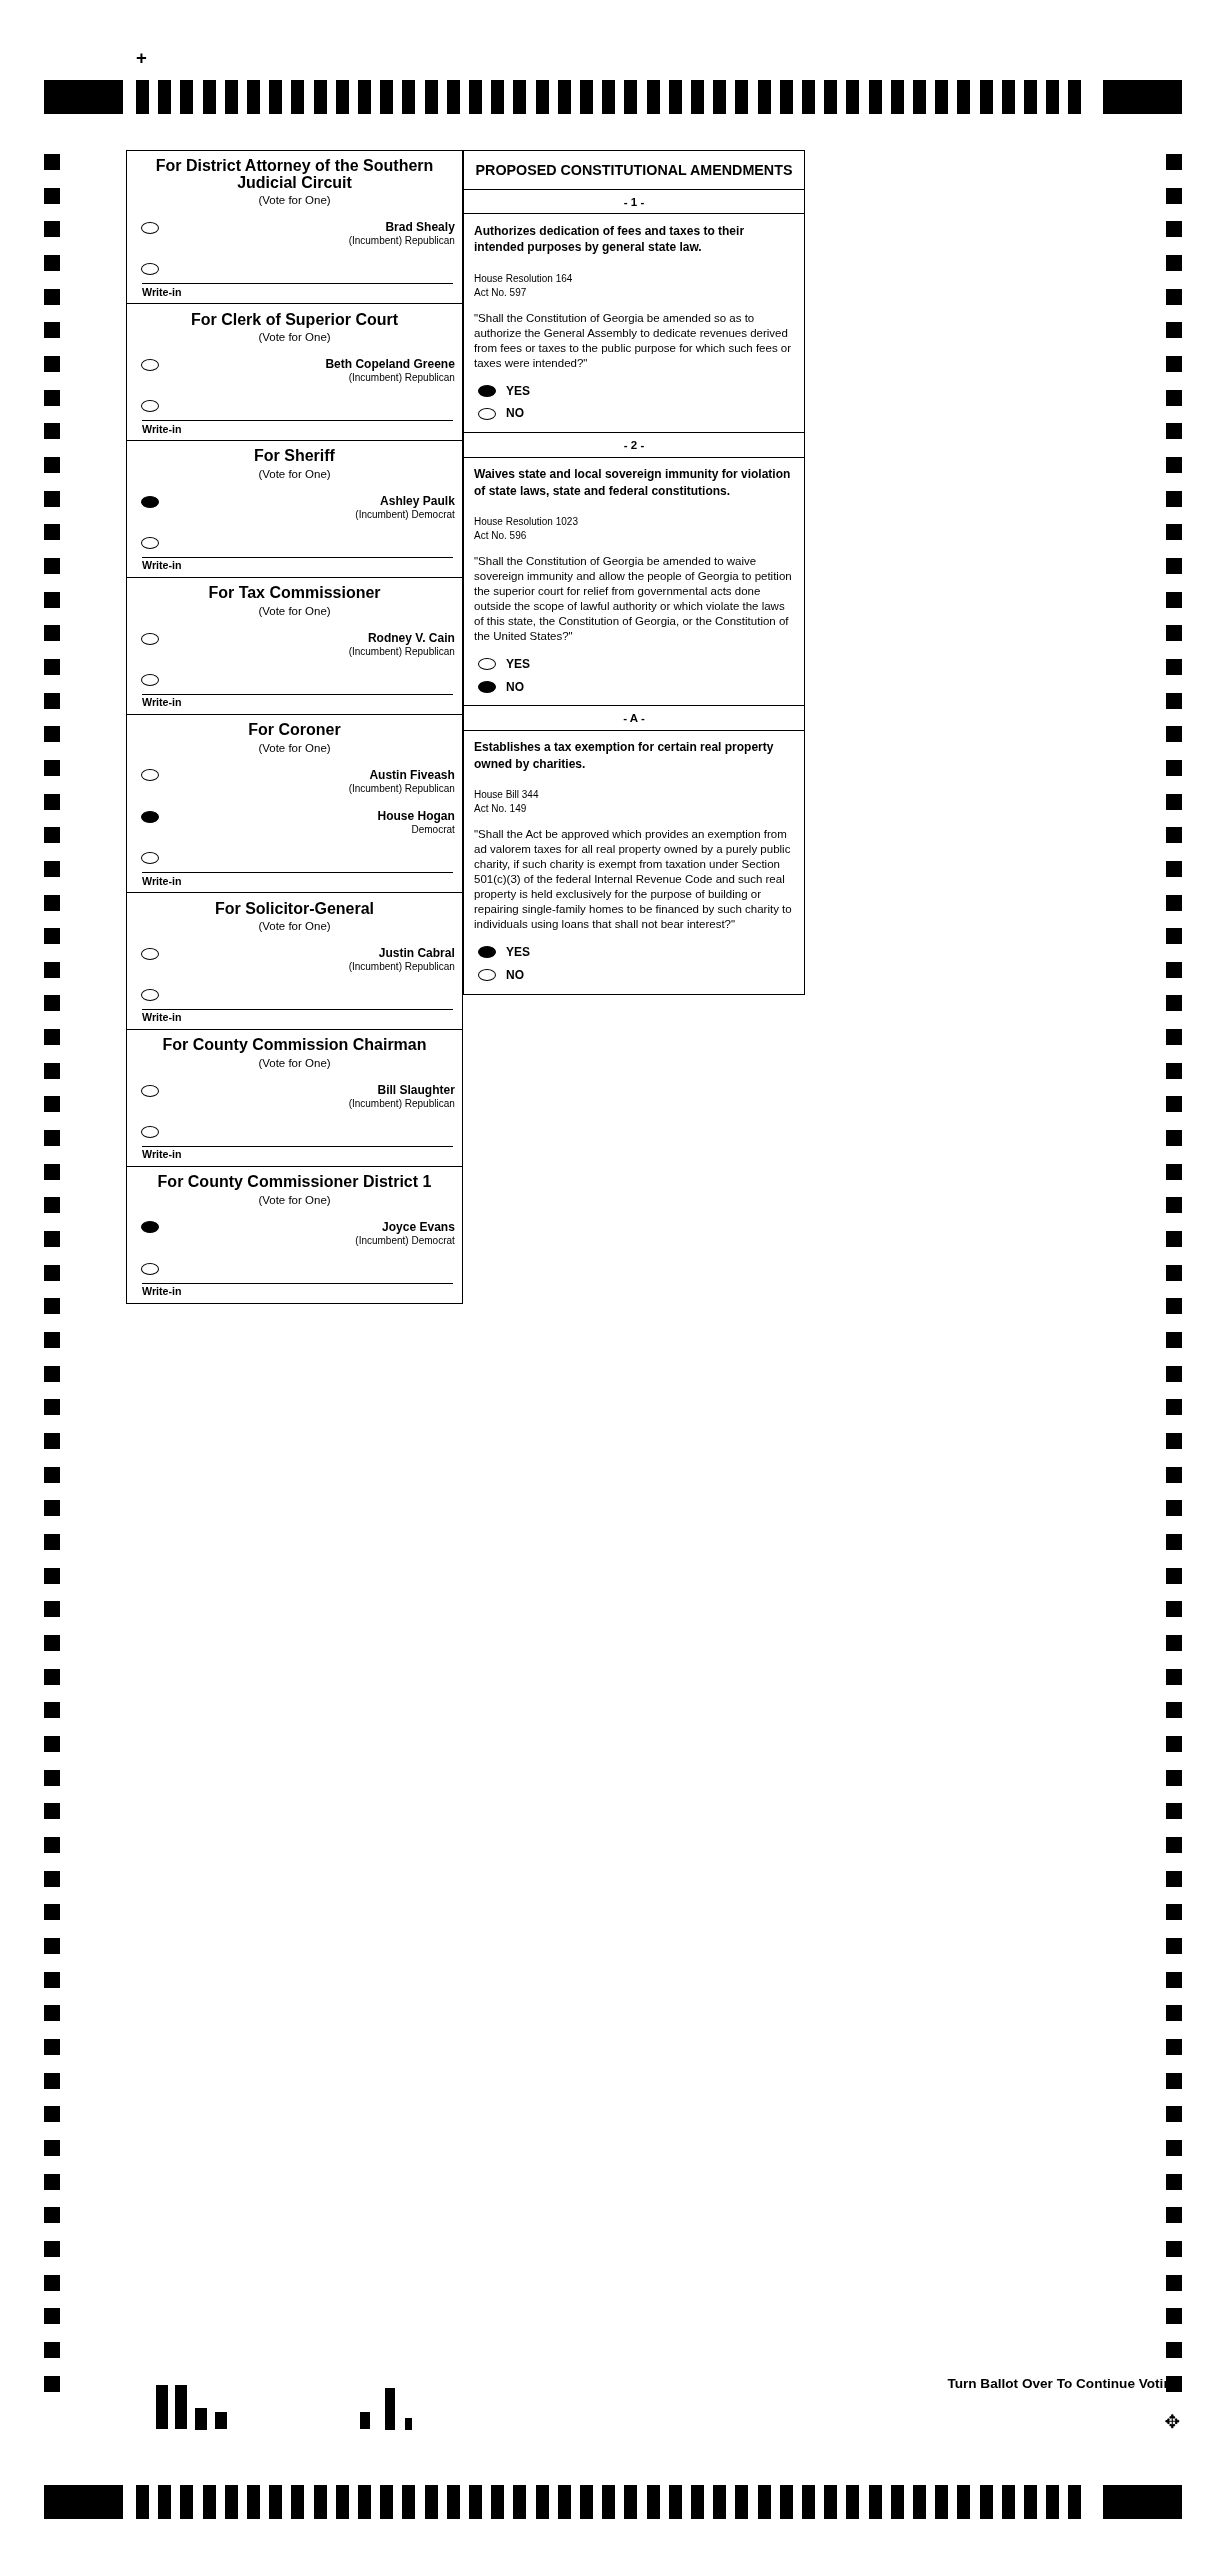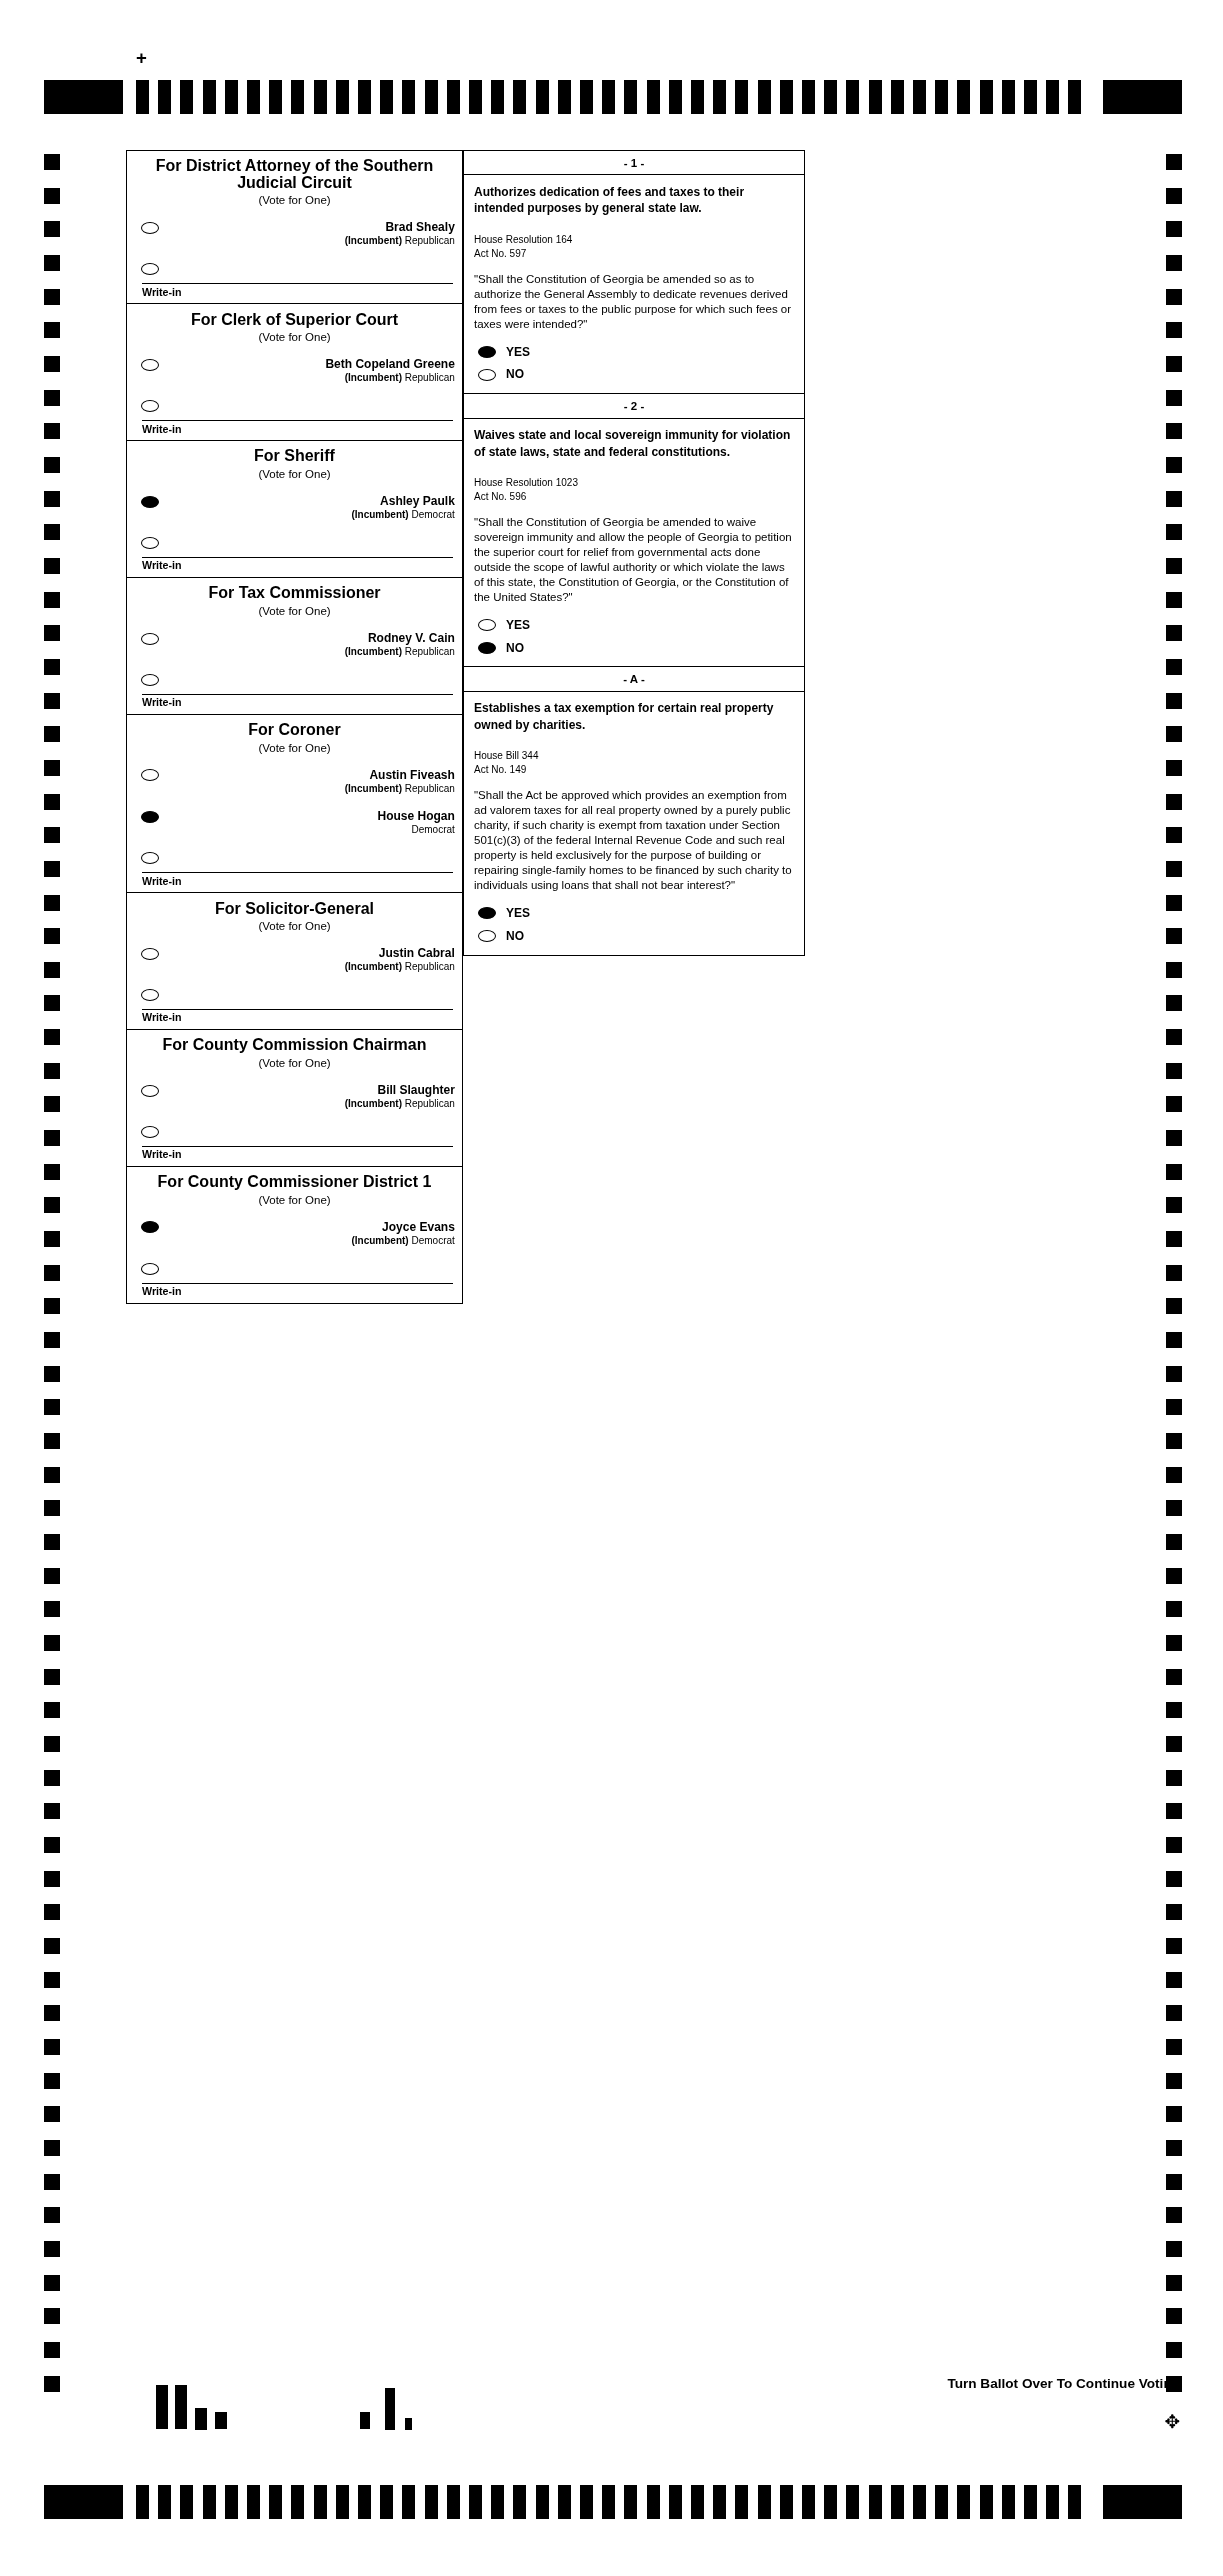--- a/index.html
+++ b/index.html
@@ -129,21 +129,21 @@
   .cand-name {
     font-size: 12px;
     font-weight: bold;
     line-height: 14.3px;
   }
   .cand-party {
     font-size: 10px;
     line-height: 12px;
     margin-top: 0.7px;
   }
-  .cand-party .incumbent { font-weight: bold; }
+  .cand-party .incumbent { font-weight: normal; }
 
   .writein-block {
     position: relative;
     padding: 10px 7.2px 2.9px 42px;
   }
   .writein-line {
     border-bottom: 1.4px solid #000;
     height: 18.6px;
     margin-left: -27px;
     margin-right: 1.4px;
@@ -601,20 +601,21 @@
         </div>
         <div class="writein-block">
           <div class="oval"></div>
           <div class="writein-line"></div>
           <div class="writein-label">Write-in</div>
         </div>
       </div>
     </div>
 
   <div class="col col-right" id="right-column">
+      <div class="measure-head">PROPOSED CONSTITUTIONAL AMENDMENTS</div>
       <div class="measure">
         <div class="measure-num">- 1 -</div>
         <div class="measure-body">
           <div class="measure-summary">Authorizes dedication of fees and taxes to their intended purposes by general state law.</div>
           <div class="measure-cite">
             <div>House Resolution 164</div>
             <div>Act No. 597</div>
           </div>
           <div class="measure-question">"Shall the Constitution of Georgia be amended so as to authorize the General Assembly to dedicate revenues derived from fees or taxes to the public purpose for which such fees or taxes were intended?"</div>
         </div>

